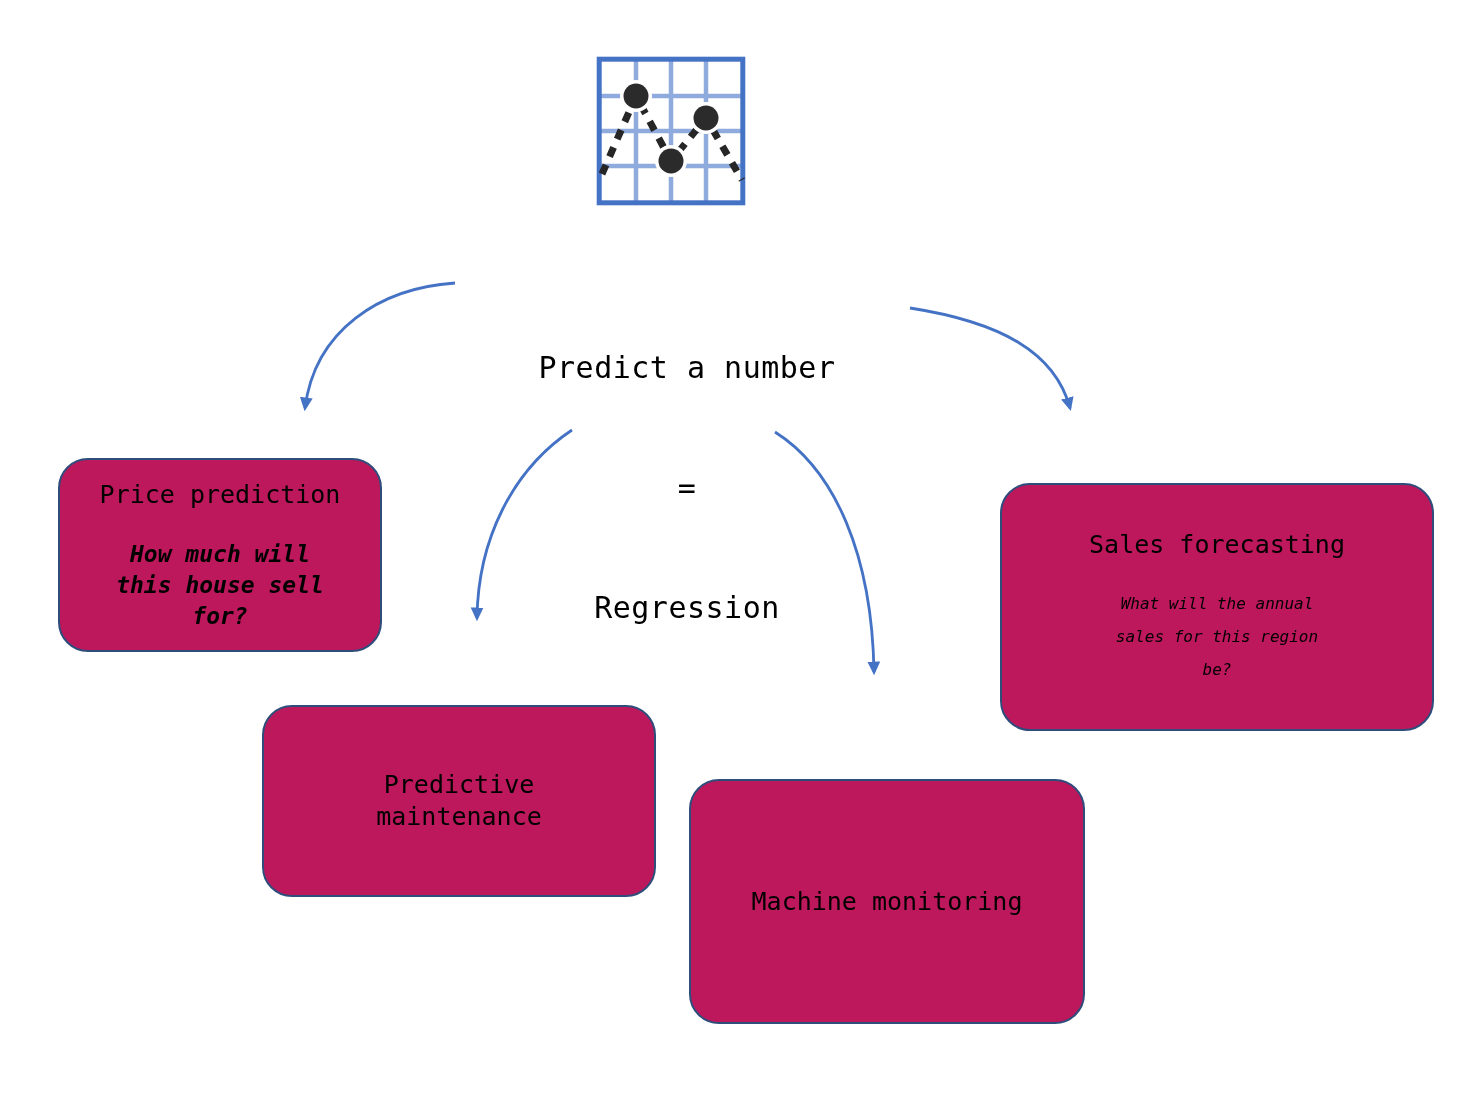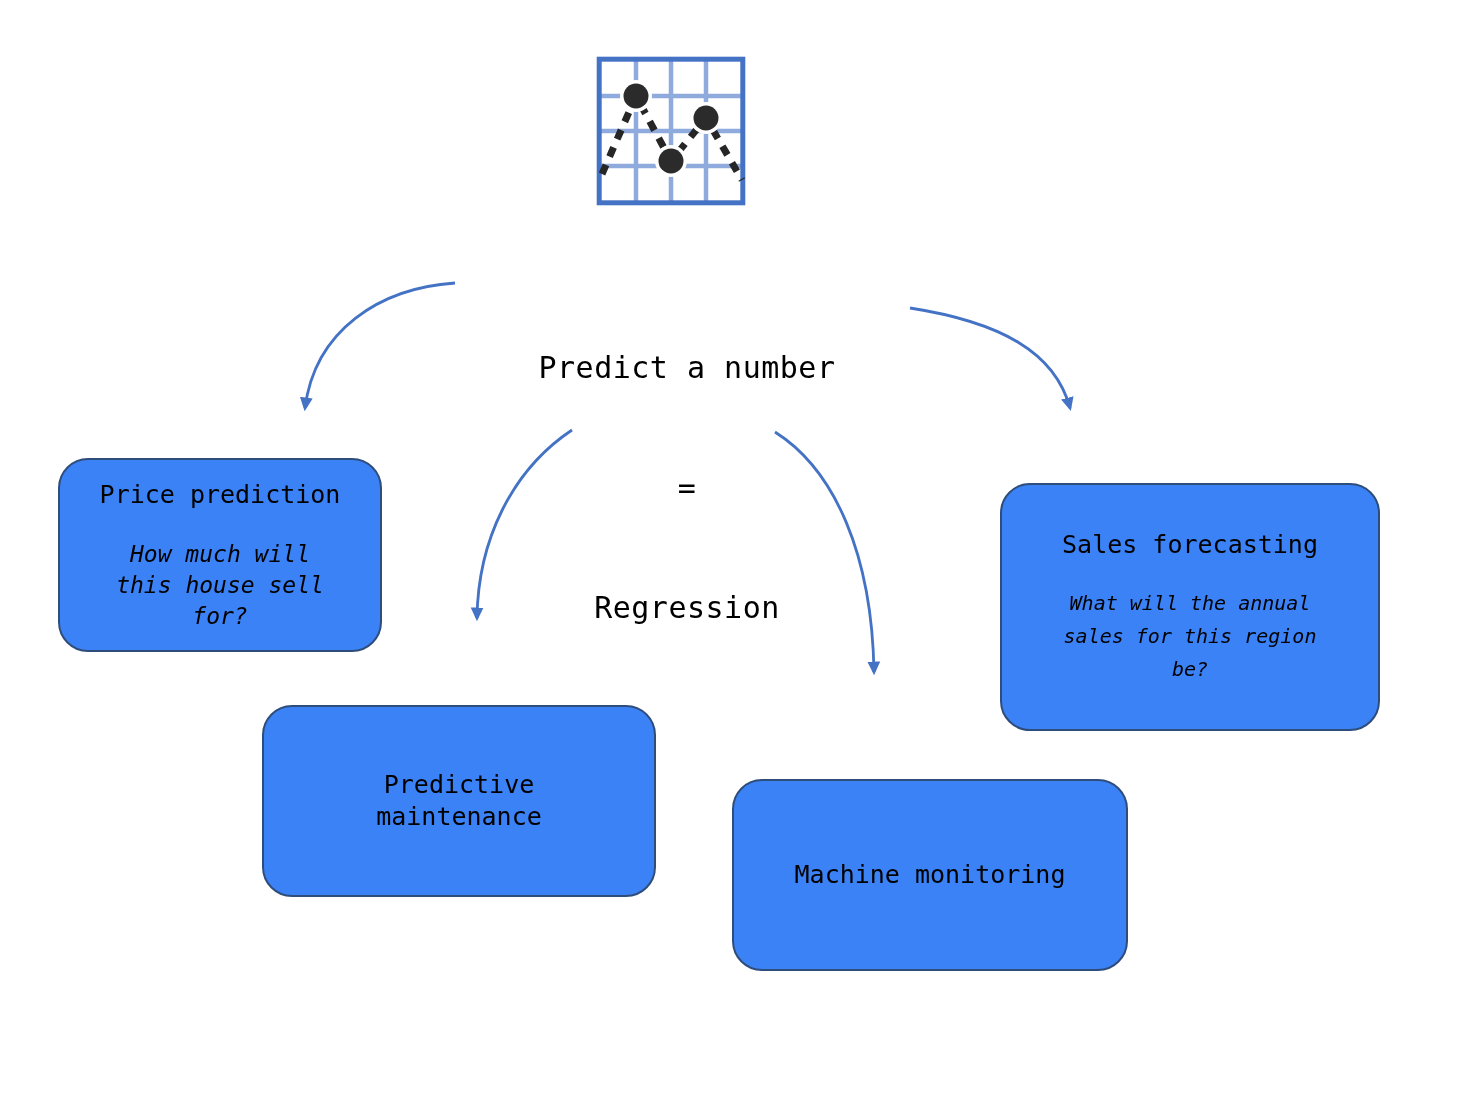--- a/index.html
+++ b/index.html
@@ -52,51 +52,51 @@
     white-space: pre;
   }
   #center-title .t-line { display: block; }
 
   
   .example-box {
     position: absolute;
     box-sizing: border-box;
     border: 2.6px solid #2E4D7B;
     border-radius: 30px;
-    background: #3b82f6;
+    background: #be185d;
     display: flex;
     flex-direction: column;
     align-items: center;
     justify-content: center;
     padding: 0 14px;
   }
   .box-title {
     color: #000000;
     font-size: 25px;
     line-height: 32px;
     text-align: center;
     white-space: pre-line;
   }
   .box-question {
     color: #000000;
-    font-size: 20px;
+    font-size: 16px;
     line-height: 33px;
     font-style: italic;
     text-align: center;
     margin-top: 26px;
     white-space: pre-line;
   }
 
   #box-price          { left: 58px;   top: 458px;  width: 324px; height: 194px; }
   #box-price .box-title    { font-size: 25px; }
-  #box-price .box-question { font-size: 23px; line-height: 31px; margin-top: 28px;}
+  #box-price .box-question { font-size: 23px; line-height: 31px; margin-top: 28px; font-weight: bold;}
 
   #box-maintenance    { left: 262px;  top: 705px;  width: 394px; height: 192px; }
-  #box-monitoring     { left: 732px;  top: 779px;  width: 396px; height: 192px; }
-  #box-sales          { left: 1000px; top: 483px;  width: 380px; height: 248px; }
+  #box-monitoring     { left: 689px;  top: 779px;  width: 396px; height: 245px; }
+  #box-sales          { left: 1000px; top: 483px;  width: 434px; height: 248px; }
 </style>
 </head>
 <body>
 
 <div id="canvas">
 
   <svg id="regression-icon" viewBox="0 0 150 150">
 
     <g stroke="#8FAADC" stroke-width="4.5">
       <line x1="40" y1="4" x2="40" y2="146"></line>

